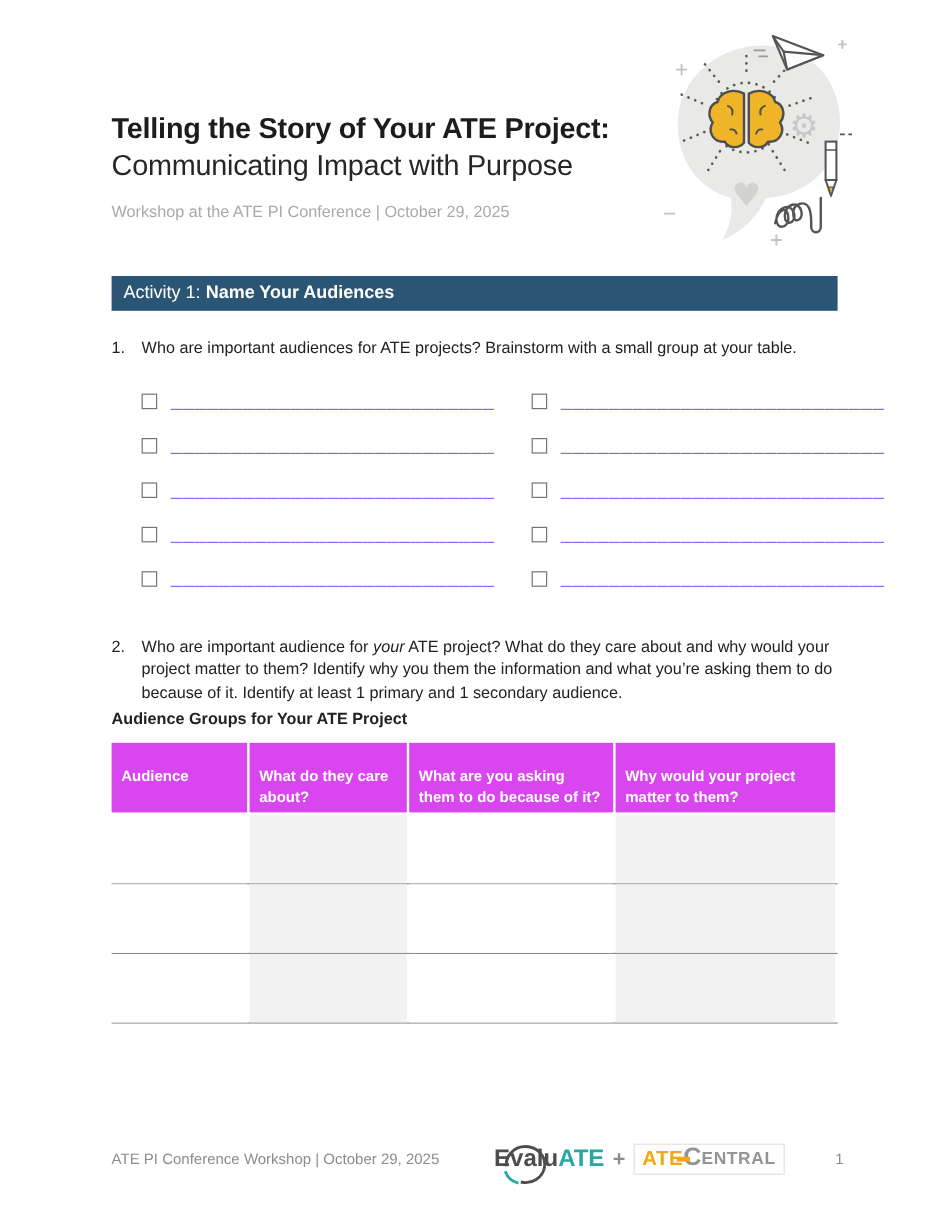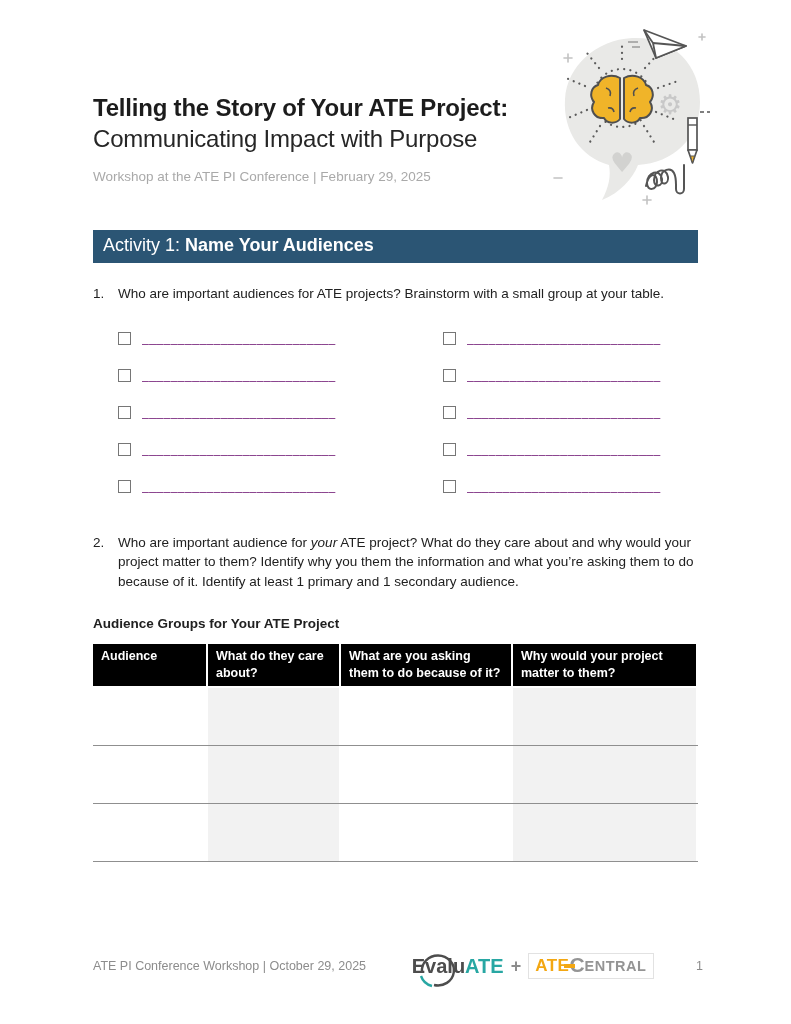--- a/index.html
+++ b/index.html
@@ -8,42 +8,42 @@
     font-family:"Liberation Sans",sans-serif;color:#212121;overflow:hidden;
   }
   .content{padding:0 93px;}
 
   
   .title{margin:92px 0 0;font-size:24px;line-height:31px;font-weight:700;color:#1c1c1c;letter-spacing:-0.2px;}
   .title .line2{display:block;font-weight:400;color:#262626;}
   .subtitle{margin-top:15px;font-size:13.5px;color:#a9a9a9;}
 
   
-  .banner{margin-top:46px;background:#2b5574;color:#fff;font-size:18px;padding:5px 10px 7px;}
+  .banner{margin-top:46px;background:#2b5574;color:#fff;font-size:15px;padding:5px 10px 7px;}
   .banner .bold{font-weight:700;}
 
   
   .question{display:flex;margin-top:21px;font-size:13.5px;line-height:19.5px;}
   .question.q2{margin-top:28px;}
   .qnum{width:25px;flex:none;}
   .qtext{flex:1;}
   .emph{font-style:italic;}
   .subhead{margin-top:13px;font-size:13.5px;font-weight:700;}
-  .subhead.sh2{margin-top:25px;}
+  .subhead.sh2{margin-top:4px;}
 
   
   .check-grid{margin-top:16px;padding-left:25px;display:grid;grid-template-columns:325px auto;}
   .check-row{height:37px;display:flex;align-items:center;}
   .checkbox{width:11px;height:11px;border:1.5px solid #767676;margin-right:11px;flex:none;background:#fff;}
-  .blank{color:#701a75;font-size:12px;letter-spacing:0.5px;white-space:nowrap;overflow:hidden;}
+  .blank{color:#8b5cf6;font-size:19px;letter-spacing:0.5px;white-space:nowrap;overflow:hidden;font-family:Liberation Serif, serif;}
 
   
   .wtable{margin-top:13px;width:605px;}
   .wt-header{display:grid;grid-template-columns:113px 131px 170px 183px;column-gap:2px;margin-bottom:2px;}
-  .wt-hcell{background:#000000;color:#fff;font-size:12.5px;font-weight:700;line-height:16.5px;padding:4px 8px 5px;}
+  .wt-hcell{background:#d946ef;color:#fff;font-size:12.5px;font-weight:700;line-height:16.5px;padding:20px 8px 5px;}
   .wt-row{display:grid;grid-template-columns:113px 131px 170px 183px;column-gap:2px;height:57px;border-bottom:1px solid #8f8f8f;}
   .wt-cell{background:#fff;}
   .wt-row .wt-cell:nth-child(2),.wt-row .wt-cell:nth-child(4){background:#f2f2f2;}
 
   
   .footer{position:absolute;left:93px;right:88px;top:942px;height:48px;display:flex;align-items:center;justify-content:space-between;}
   .footer-text{font-size:12.5px;color:#8c8c8c;}
   .page-num{font-size:12.5px;color:#8c8c8c;}
   .logos{display:flex;align-items:center;gap:7px;}
   .logo1{position:relative;font-weight:700;font-size:20px;padding-left:4px;}
@@ -124,21 +124,21 @@
         <line x1="93" y1="174" x2="101" y2="174"></line>
       <line x1="4" y1="152" x2="12" y2="152"></line>
     </g>
   </svg>
 
   <div class="content">
     <h1 class="title">
       <span>Telling the Story of Your ATE Project:</span>
       <span class="line2">Communicating Impact with Purpose</span>
     </h1>
-    <div class="subtitle">Workshop at the ATE PI Conference | February 29, 2025</div>
+    <div class="subtitle">Workshop at the ATE PI Conference | October 29, 2025</div>
 
     <div class="banner">
       <span>Activity 1: </span><span class="bold">Name Your Audiences</span>
     </div>
 
     <div class="question q1">
       <span class="qnum">1.</span>
       <span class="qtext">Who are important audiences for ATE projects? Brainstorm with a small group at your table.</span>
     </div>
 

